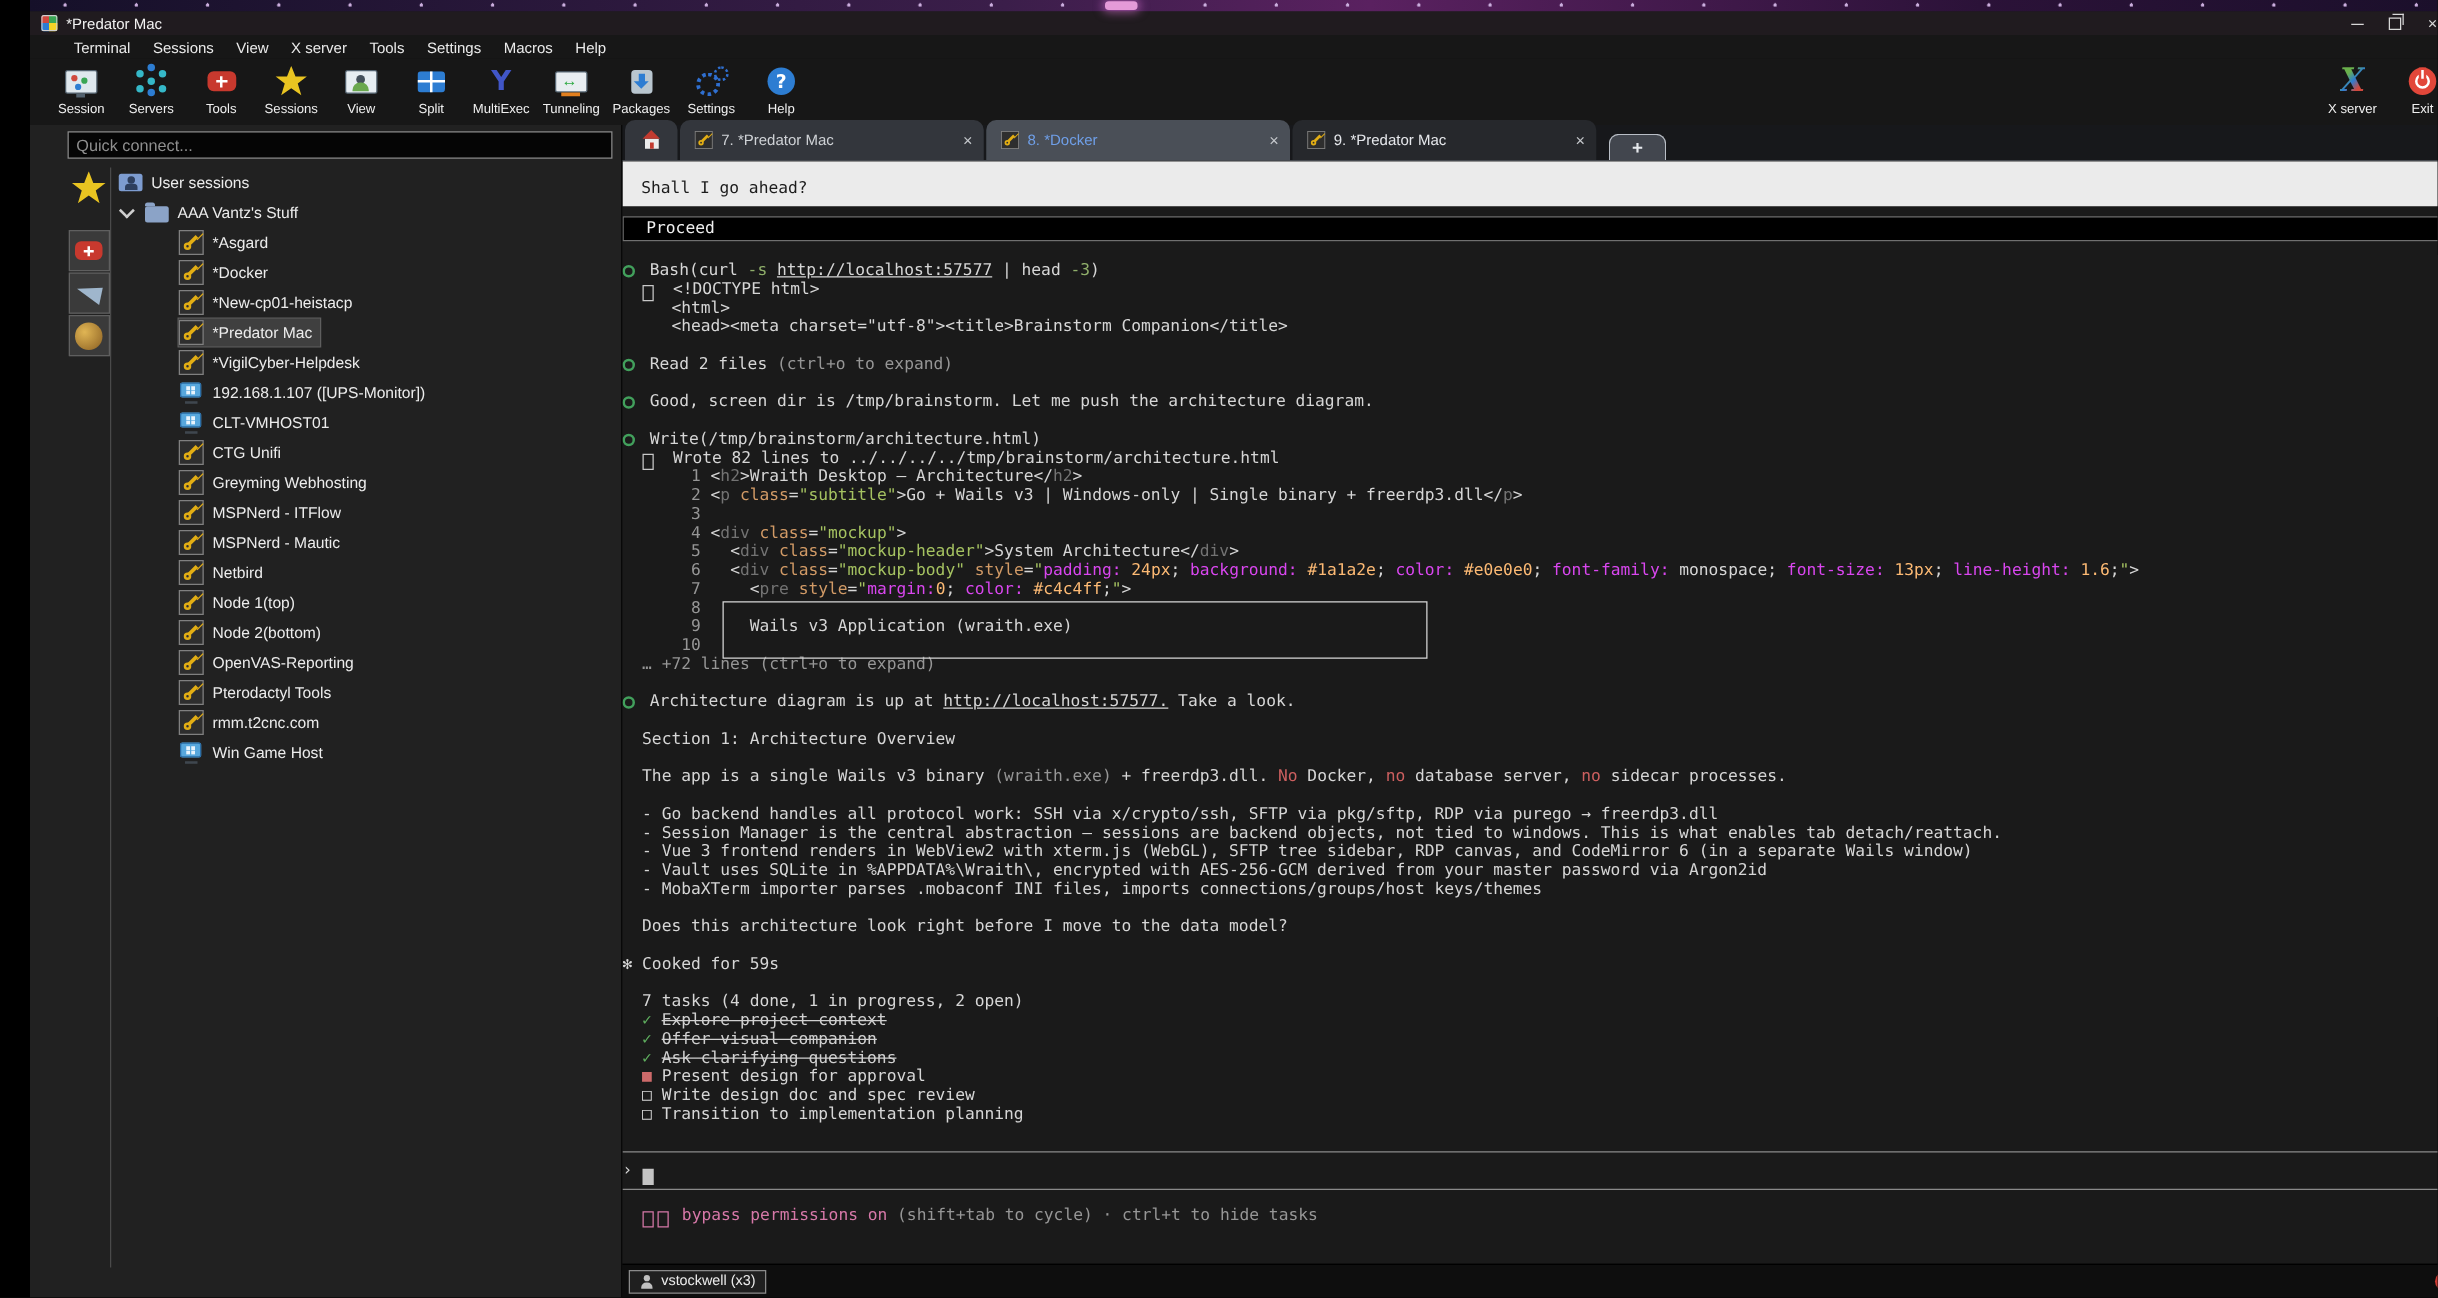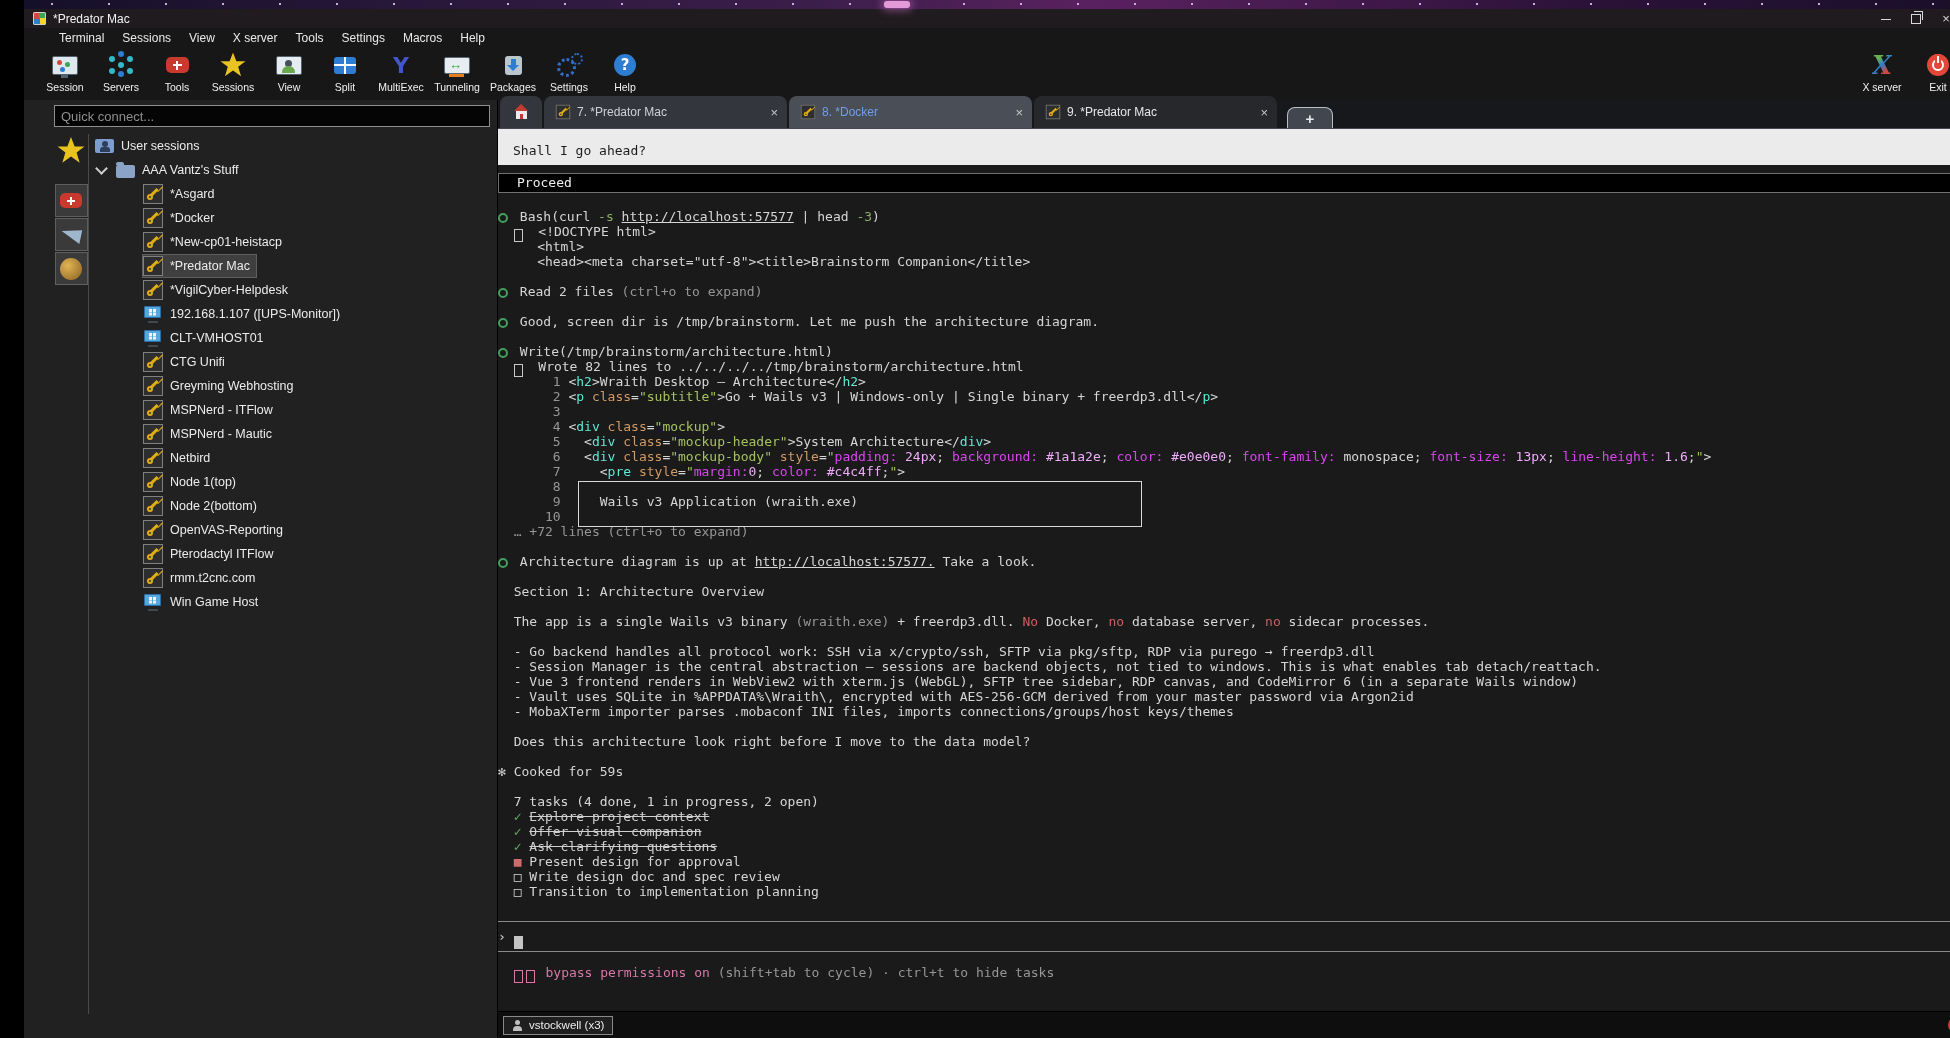--- a/index.html
+++ b/index.html
@@ -131,25 +131,25 @@
   .proceed{margin:8px 6px 16px 0;background:#000;border:1px solid #707070;height:20px;line-height:18px;padding-left:18px;color:#efefef;box-sizing:border-box;}
   .t-line{height:15px;white-space:pre;}
   .t-line.status{margin-top:6px;}
   .rule{height:15px;position:relative;}
   .rule::after{content:'';position:absolute;left:0;right:6px;top:7px;border-top:1px solid #8a8a8a;}
   .code-box{position:absolute;left:80px;top:352px;width:562px;height:44px;border:1px solid #d8d8d8;pointer-events:none;}
 
   .seg{white-space:pre;}
   .seg.w{color:#d6d6d6;}
   .seg.dim{color:#969696;}
-  .seg.tag{color:#5eead4;}
+  .seg.tag{color:#737373;}
   .seg.attr{color:#d19a66;}
   .seg.str{color:#a5c261;}
   .seg.prop{color:#d946ef;text-align:center;}
-  .seg.num{color:#f0abfc;}
+  .seg.num{color:#fdba74;}
   .seg.red{color:#cc5f5f;}
   .seg.flag{color:#8fae6a;}
   .seg.link{color:#d6d6d6;text-decoration:underline;}
   .seg.pink{color:#d678a8;}
   .seg.check{color:#5faf5f;}
   .seg.strike{color:#d0d0d0;text-decoration:line-through;}
   .seg.insq{color:#cd6a6a;}
   .seg.bullet{display:inline-block;width:10px;height:10px;border:2px solid #42a05c;border-radius:50%;font-size:0;vertical-align:-1px;margin-right:4px;box-sizing:border-box;}
   .seg.tofu{display:inline-block;width:7px;height:11px;border:1px solid #c8c8c8;font-size:0;vertical-align:-1px;}
   .seg.gbp{display:inline-block;width:7px;height:11px;border:1px solid #d678a8;font-size:0;vertical-align:-1px;margin-right:3px;}
@@ -391,21 +391,21 @@
               </div>
               <div class="trow r-sess">
                 <span class="srow-wrap">
                   <span class="i-key-box"></span>
                   <span class="lbl">OpenVAS-Reporting</span>
                 </span>
               </div>
               <div class="trow r-sess">
                 <span class="srow-wrap">
                   <span class="i-key-box"></span>
-                  <span class="lbl">Pterodactyl ITFlow</span>
+                  <span class="lbl">Pterodactyl Tools</span>
                 </span>
               </div>
               <div class="trow r-sess">
                 <span class="srow-wrap">
                   <span class="i-key-box"></span>
                   <span class="lbl">rmm.t2cnc.com</span>
                 </span>
               </div>
               <div class="trow r-sess">
                 <span class="srow-wrap">

